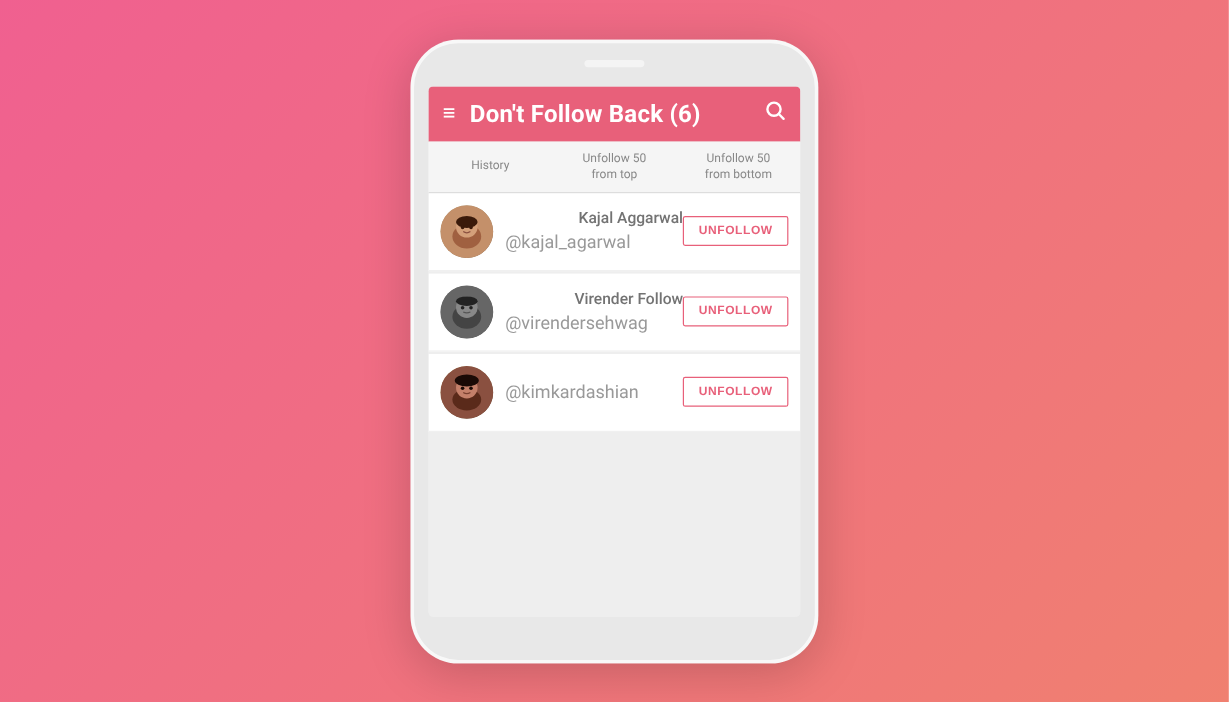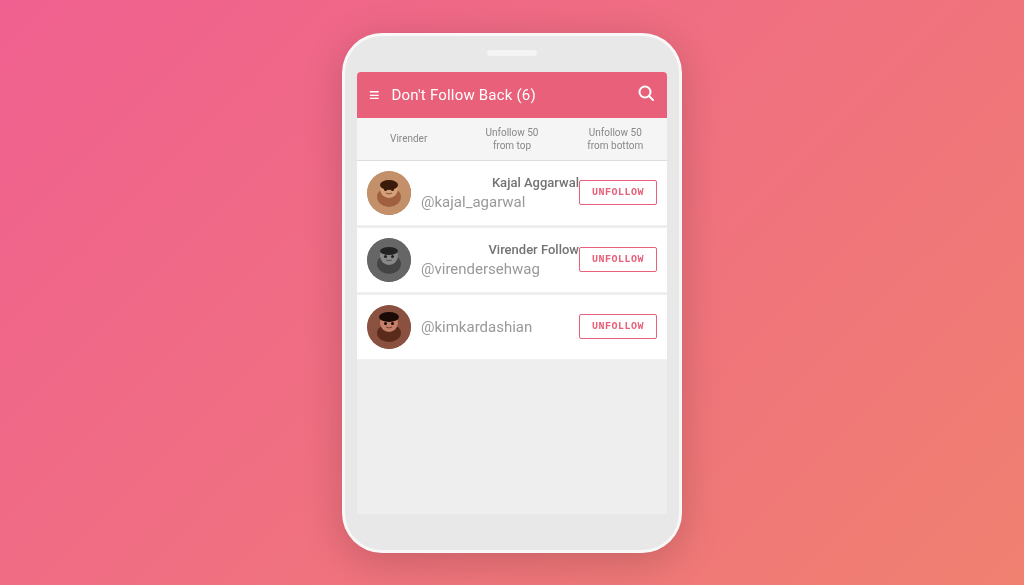--- a/index.html
+++ b/index.html
@@ -68,22 +68,22 @@
       color: white;
       font-size: 18px;
       cursor: pointer;
       margin-right: 12px;
       line-height: 1;
     }
 
     .app-bar-title {
       flex: 1;
       color: white;
-      font-size: 15px;
-      font-weight: 400;
+      font-size: 20px;
+      font-weight: 700;
       letter-spacing: 0.2px;
     }
 
     .app-bar-search {
       color: white;
       font-size: 18px;
       cursor: pointer;
     }
 
     
@@ -172,21 +172,20 @@
       border: 1.5px solid #e8607a;
       background: white;
       color: #e8607a;
       font-size: 10px;
       font-weight: 700;
       padding: 6px 12px;
       border-radius: 2px;
       cursor: pointer;
       letter-spacing: 0.5px;
       flex-shrink: 0;
-      font-family: Liberation Mono, monospace;
     }
 
     
     .avatar svg {
       width: 44px;
       height: 44px;
     }
 
     .remaining-space {
       flex: 1;
@@ -208,21 +207,21 @@
         <span class="app-bar-search">
           <svg width="18" height="18" viewBox="0 0 18 18" fill="none">
             <circle cx="8" cy="8" r="5.5" stroke="white" stroke-width="2"></circle>
             <line x1="12" y1="12" x2="16" y2="16" stroke="white" stroke-width="2" stroke-linecap="round"></line>
           </svg>
         </span>
       </div>
 
       <div class="tabs-row">
         <div class="tab">
-          <span>Virender</span>
+          <span>History</span>
         </div>
         <div class="tab">
           <span>Unfollow 50<br>from top</span>
         </div>
         <div class="tab">
           <span>Unfollow 50<br>from bottom</span>
         </div>
       </div>
 
       <div class="user-list">

